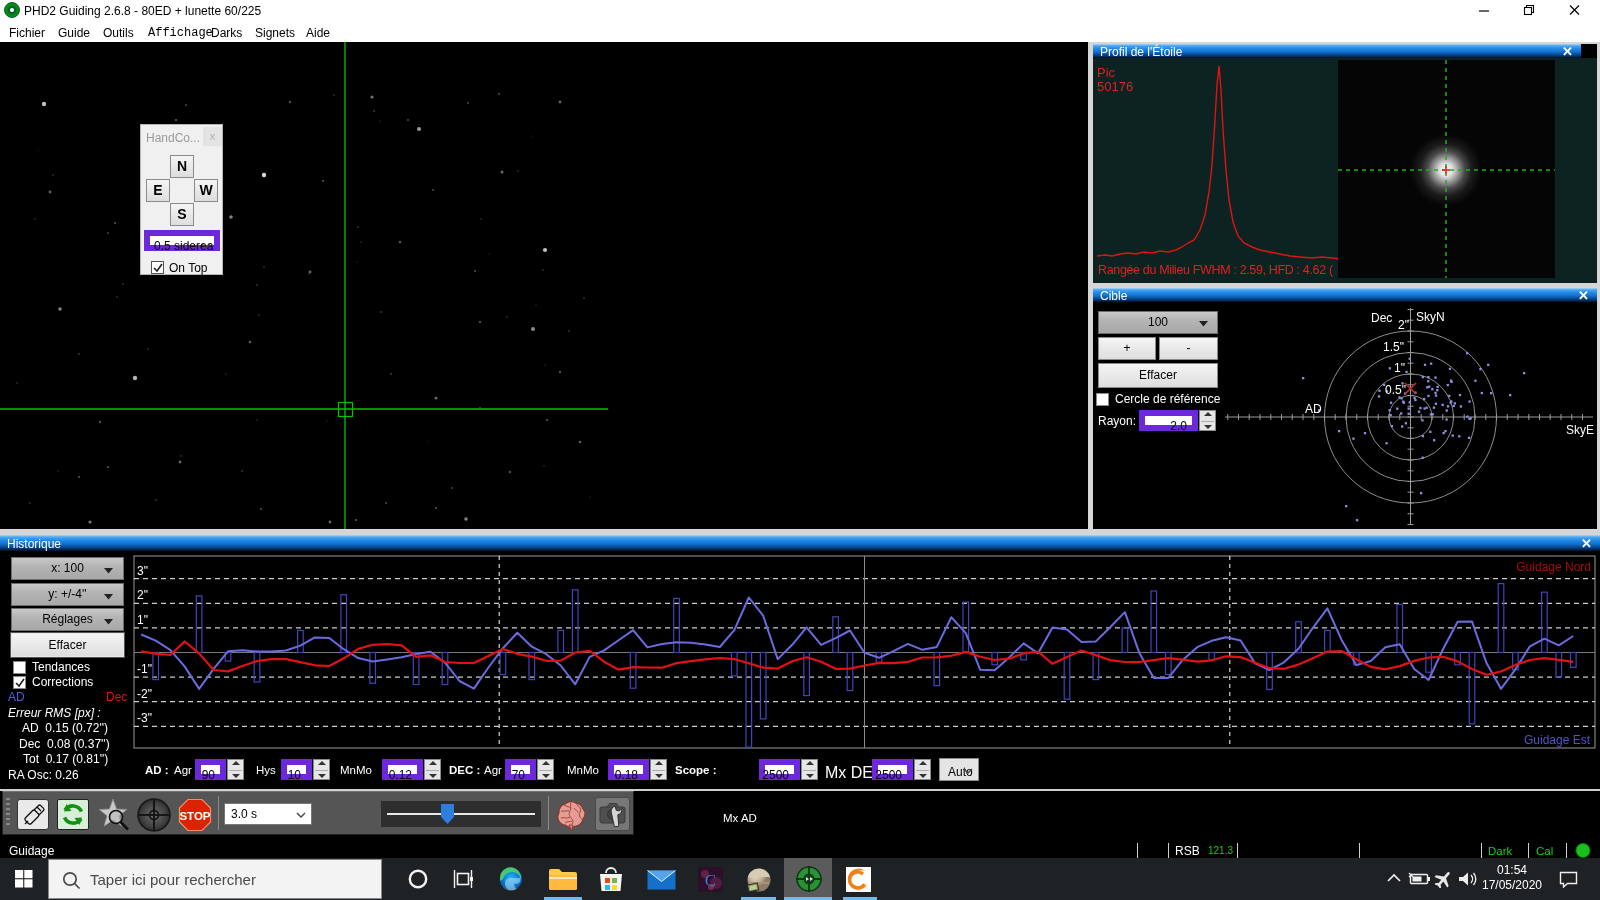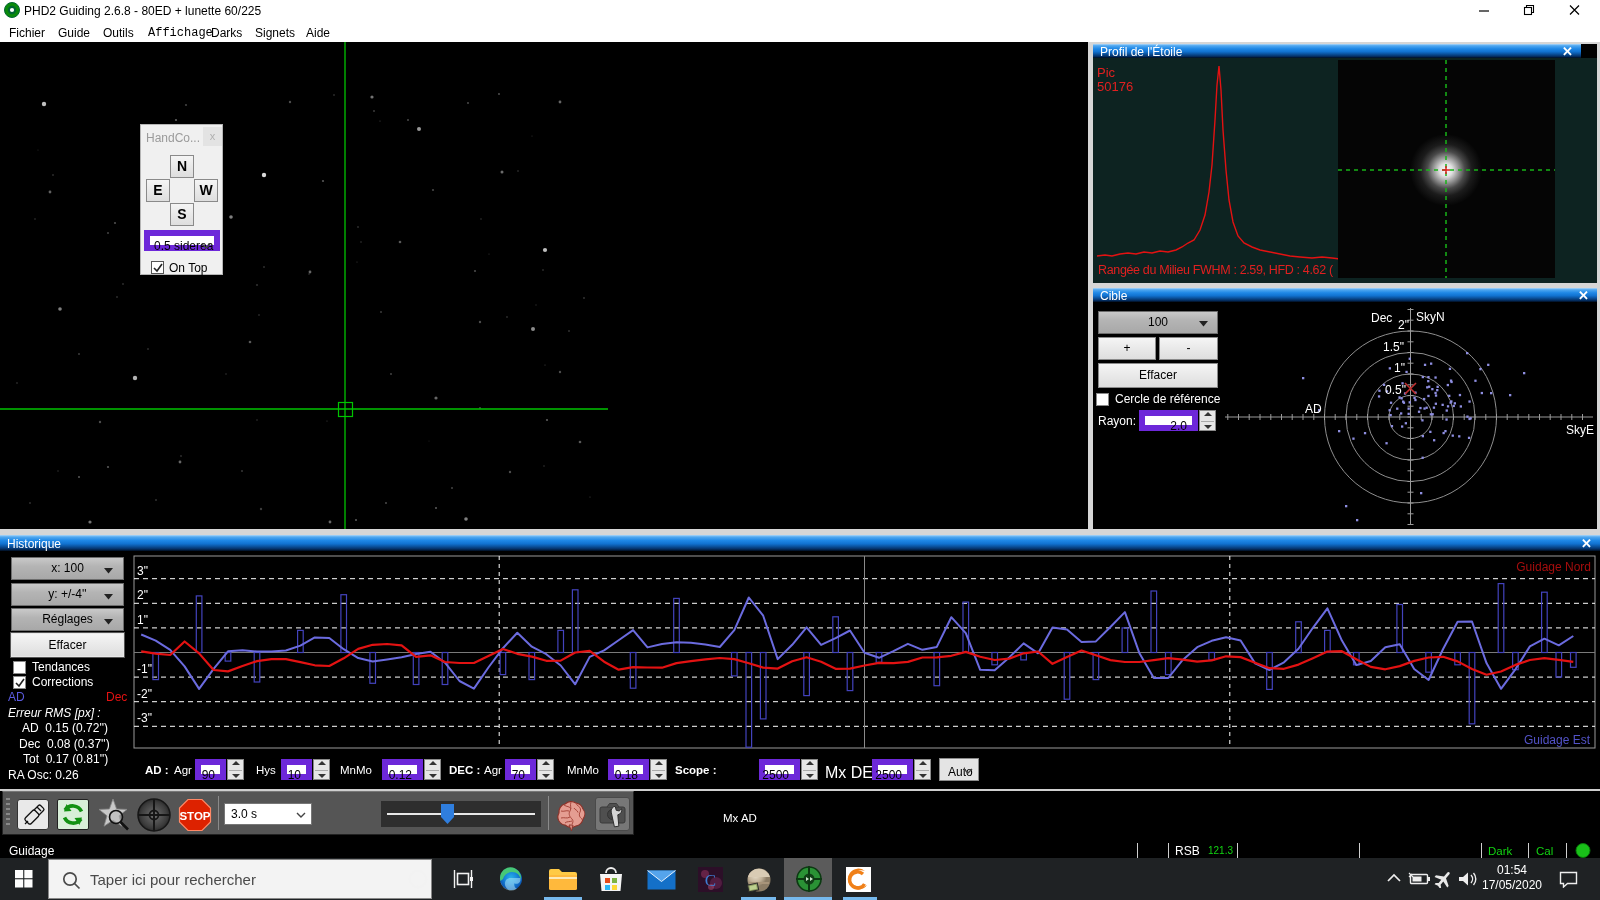--- a/index.html
+++ b/index.html
@@ -670,21 +670,21 @@
 </div>
 
 <div class="abs" style="left:0;top:858px;width:1600px;height:42px;background:#1f2224;">
   <svg class="abs" style="left:15px;top:12px" width="18" height="18">
     <rect x="0" y="0" width="8.2" height="8.2" fill="#fdfdfd"></rect>
       <rect x="9.3" y="0" width="8.2" height="8.2" fill="#fdfdfd"></rect>
     <rect x="0" y="9.3" width="8.2" height="8.2" fill="#fdfdfd"></rect>
       <rect x="9.3" y="9.3" width="8.2" height="8.2" fill="#fdfdfd"></rect>
   </svg>
 
-  <div class="abs" style="left:48px;top:1px;width:384px;height:40px;background:#f3f3f3;border:1px solid #888;">
+  <div class="abs" style="left:48px;top:1px;width:334px;height:40px;background:#f3f3f3;border:1px solid #888;">
     <svg class="abs" style="left:13px;top:11px" width="19" height="19">
       <circle cx="8" cy="8" r="6.2" fill="none" stroke="#4a4a4a" stroke-width="1.7"></circle>
       <line x1="12.5" y1="12.5" x2="17.5" y2="17.5" stroke="#4a4a4a" stroke-width="1.7"></line>
     </svg>
     <span class="abs" style="left:41px;top:11px;font-size:15px;color:#4a4a4a;">Taper ici pour rechercher</span>
   </div>
 
   <svg class="abs" style="left:407px;top:10px" width="22" height="22">
       <circle cx="11" cy="11" r="8.2" fill="none" stroke="#f2f2f2" stroke-width="2.4"></circle>
     </svg>

